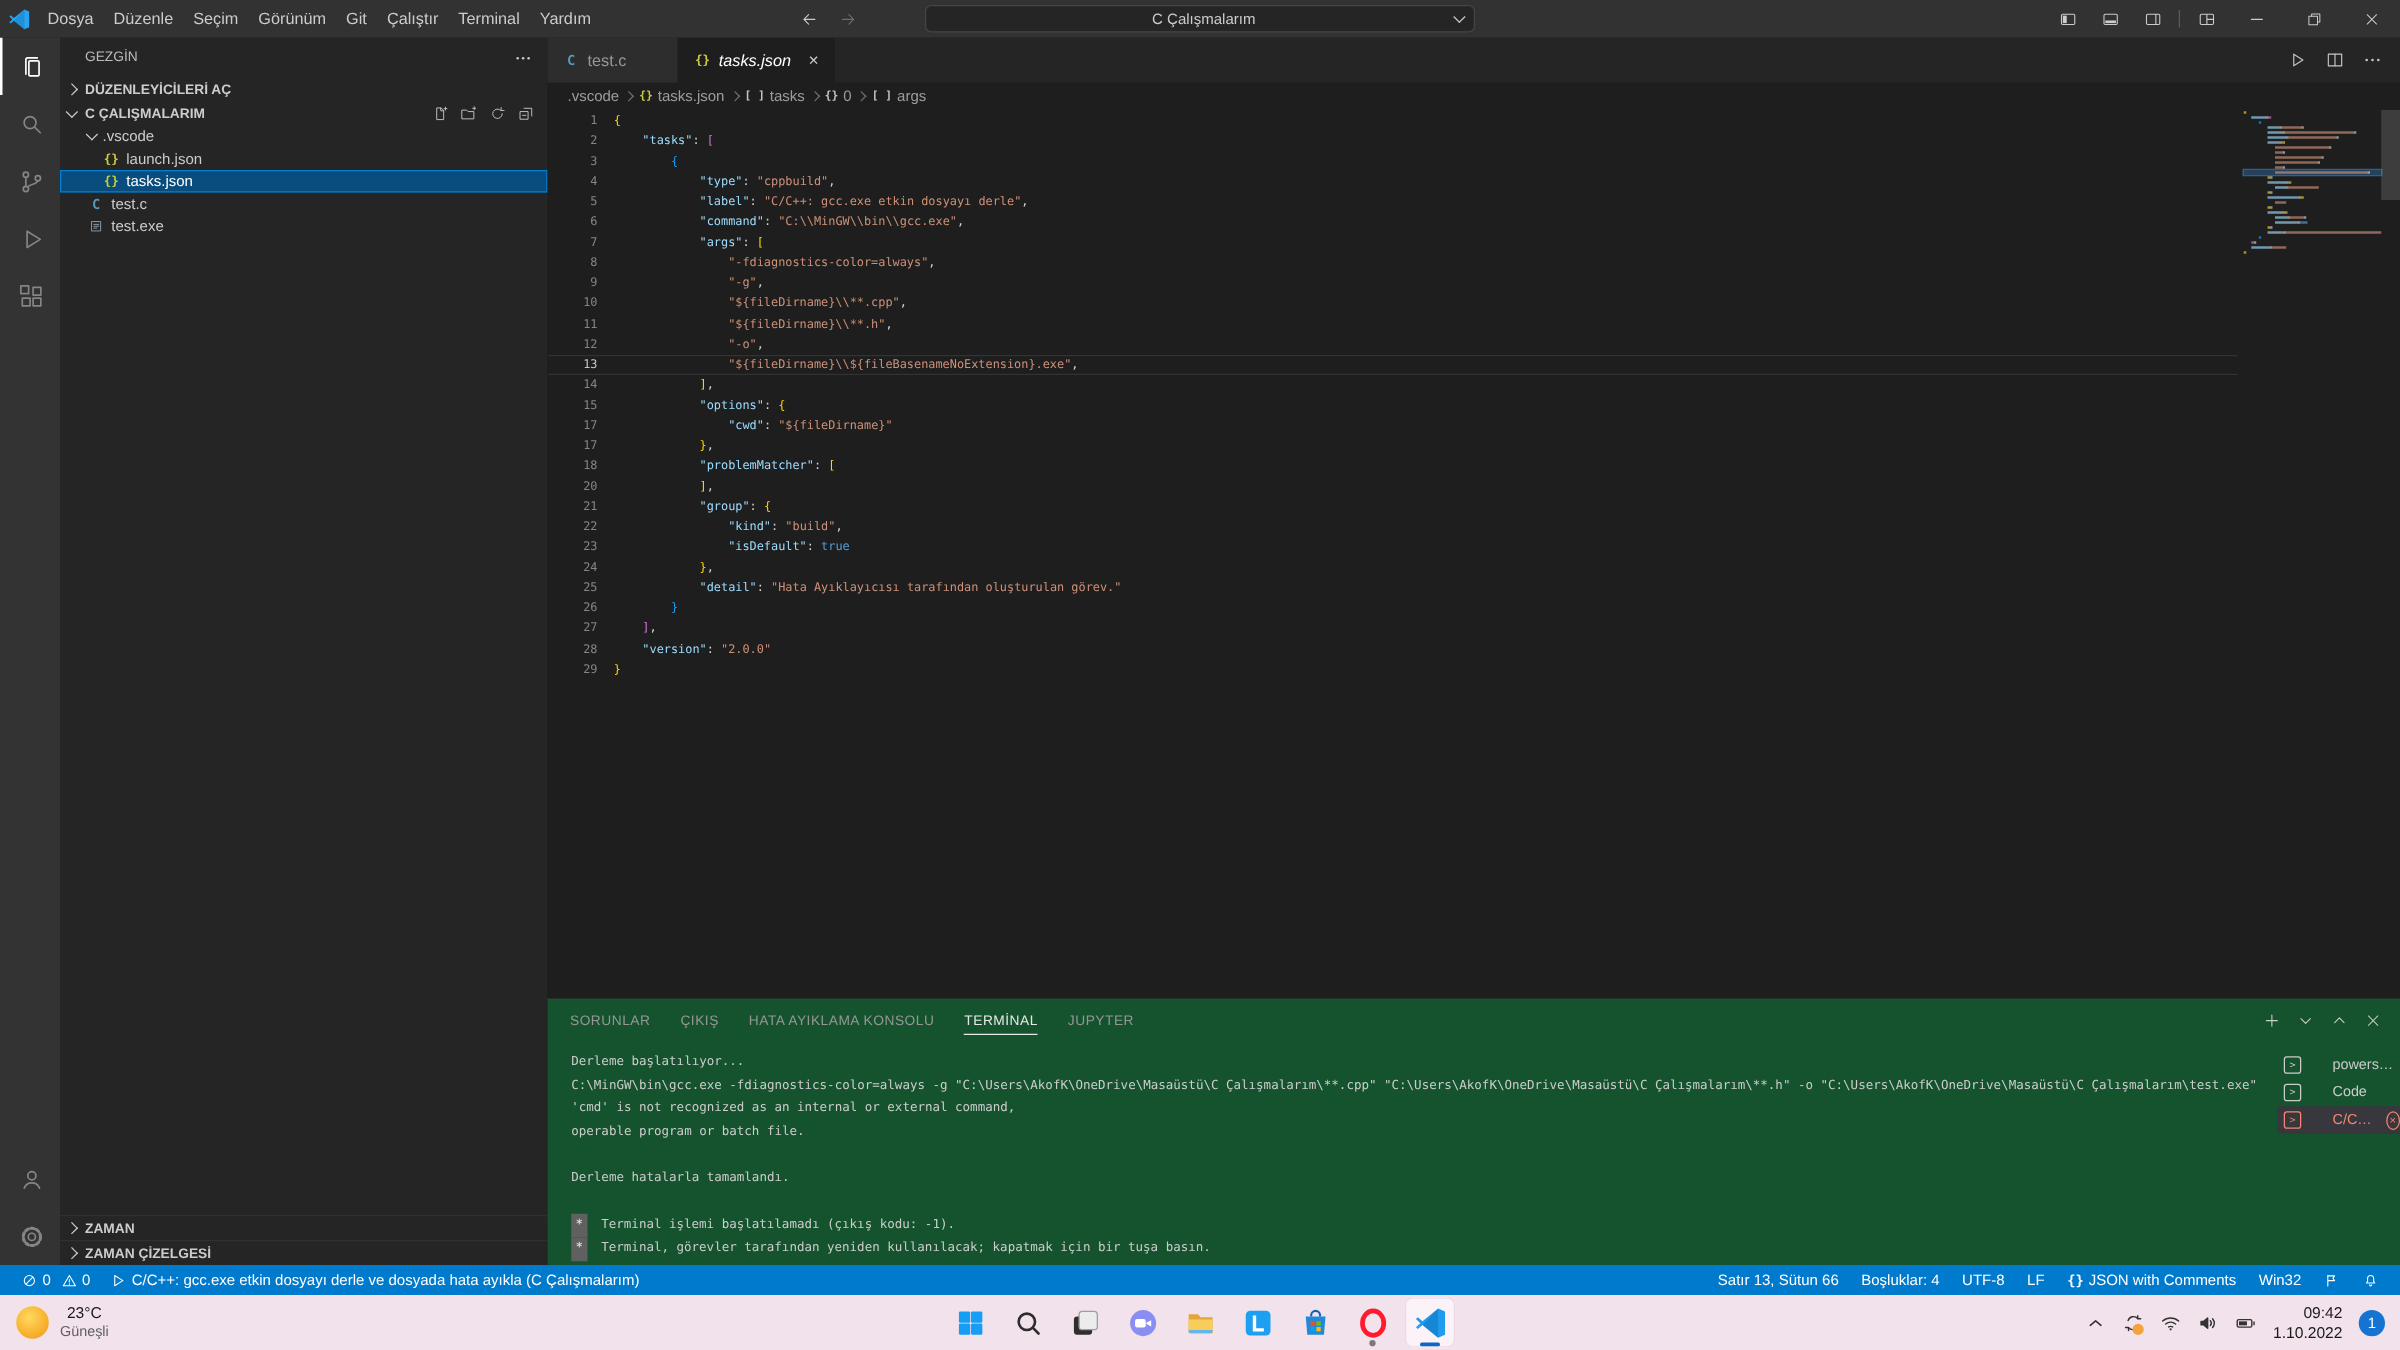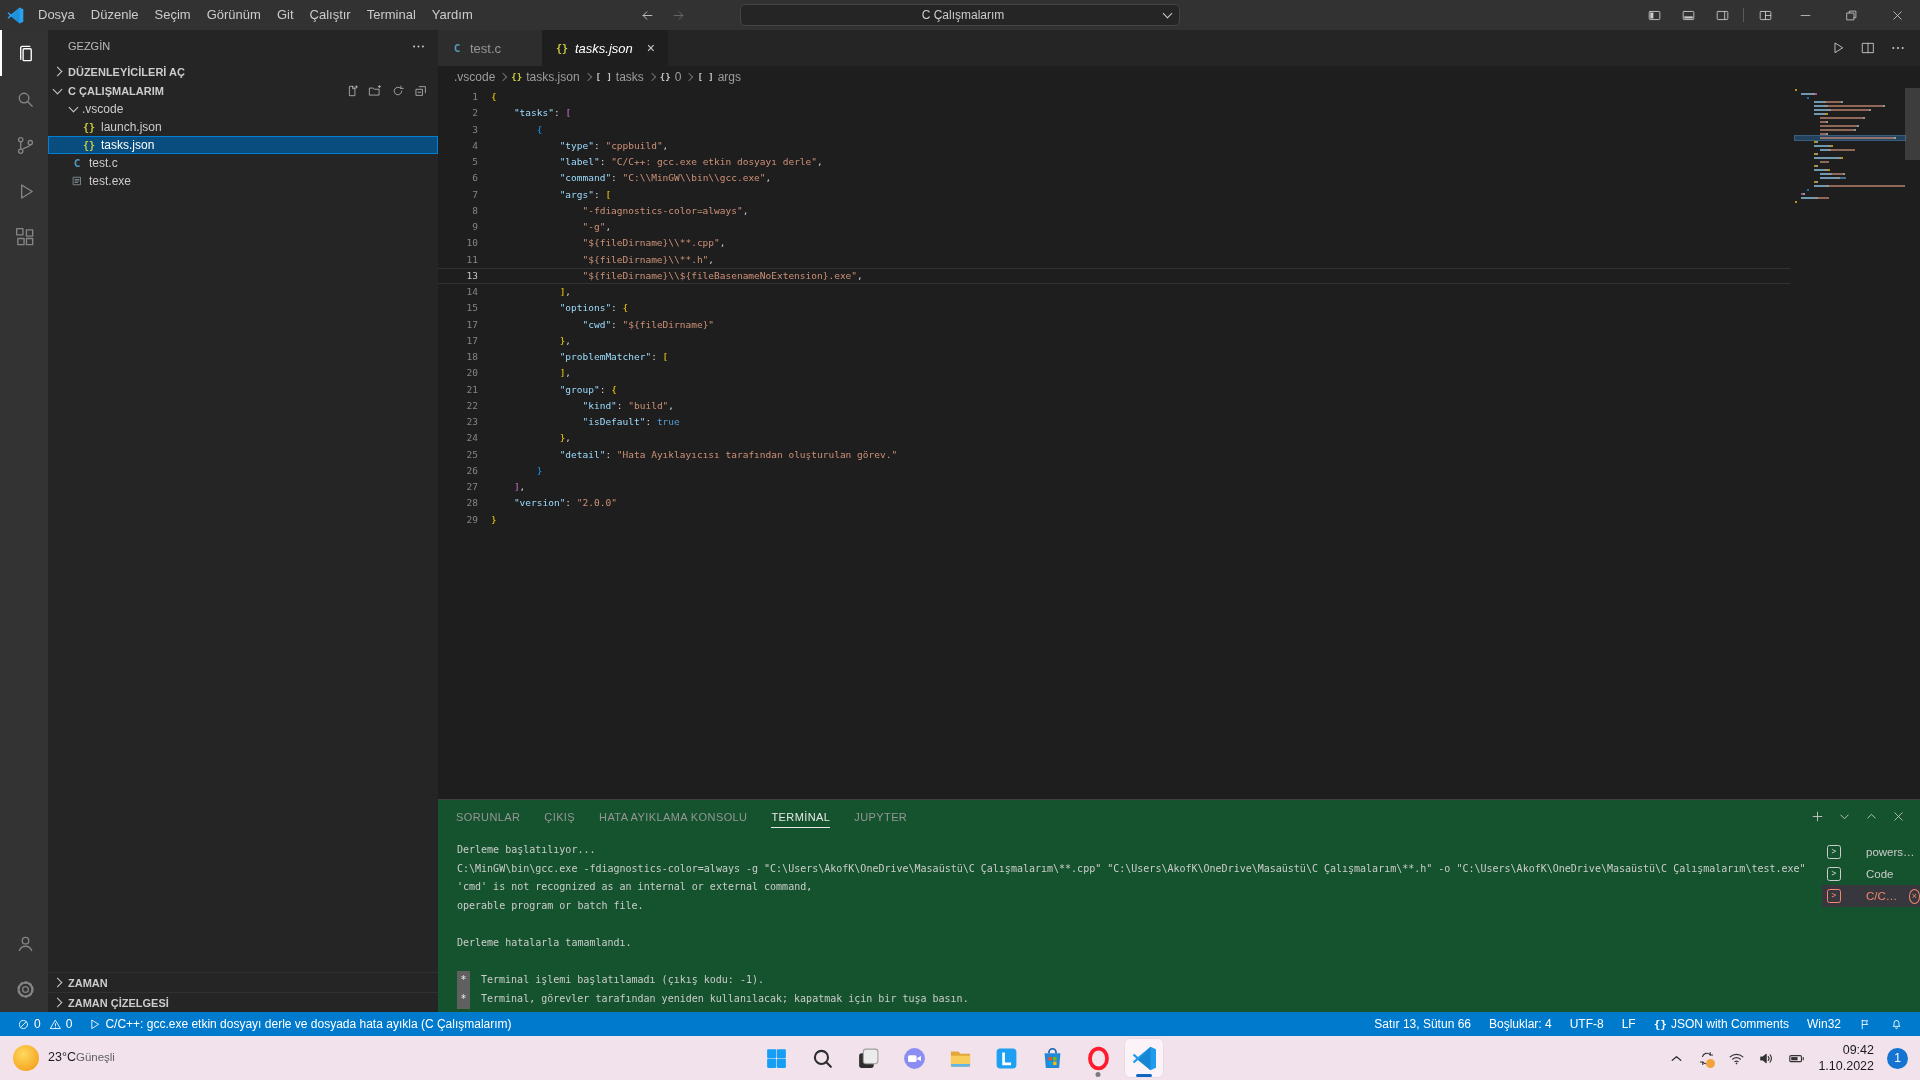--- a/index.html
+++ b/index.html
@@ -106,21 +106,21 @@
   .statusbar{height:24px;background:#007acc;color:#ffffff;display:flex;align-items:center;
              font-size:12px;padding:0 12px;gap:6px;}
   .st-item{display:flex;align-items:center;gap:4px;padding:0 5px;height:100%;}
   .st-item svg{width:13px;height:13px;}
   .st-right{margin-left:auto;display:flex;align-items:center;gap:8px;}
   .st-braces{font-family:"DejaVu Sans Mono",monospace;font-size:11px;font-weight:bold;}
   
   .taskbar{height:44px;background:#f2e2ec;position:relative;display:flex;align-items:center;color:#1b1b1b;}
   .weather{display:flex;align-items:center;gap:9px;padding-left:13px;}
   .sun{width:26px;height:26px;border-radius:50%;background:radial-gradient(circle at 40% 35%,#ffd95e,#f5a623 75%);}
-  .weather-txt{display:flex;flex-direction:row;line-height:1.25;text-align:center;}
+  .weather-txt{display:flex;flex-direction:column;line-height:1.25;text-align:center;}
   .weather-temp{font-size:12.5px;color:#1b1b1b;}
   .weather-desc{font-size:11.5px;color:#5f5f5f;}
   .apps{position:absolute;left:50%;transform:translateX(-50%);display:flex;align-items:center;gap:6px;}
   .app{width:40px;height:40px;display:flex;align-items:center;justify-content:center;position:relative;
        border-radius:6px;}
   .app svg{width:25px;height:25px;}
   .app.active{background:#fbf3f8;box-shadow:0 0 0 1px #e9dae3 inset;}
   .app.active::after{content:"";position:absolute;bottom:1px;left:50%;transform:translateX(-50%);
                      width:16px;height:3px;border-radius:2px;background:#0d66c2;}
   .app.running::after{content:"";position:absolute;bottom:1px;left:50%;transform:translateX(-50%);
@@ -416,20 +416,21 @@
               <div class="cline"><span class="lnum">2</span><span class="ltext"><span class="ind"></span><span class="tk-k">"tasks"</span><span class="tk-p">: </span><span class="tk-b2">[</span></span></div>
               <div class="cline"><span class="lnum">3</span><span class="ltext"><span class="ind"></span><span class="ind g"></span><span class="tk-b3">{</span></span></div>
               <div class="cline"><span class="lnum">4</span><span class="ltext"><span class="ind"></span><span class="ind g"></span><span class="ind g"></span><span class="tk-k">"type"</span><span class="tk-p">: </span><span class="tk-s">"cppbuild"</span><span class="tk-p">,</span></span></div>
               <div class="cline"><span class="lnum">5</span><span class="ltext"><span class="ind"></span><span class="ind g"></span><span class="ind g"></span><span class="tk-k">"label"</span><span class="tk-p">: </span><span class="tk-s">"C/C++: gcc.exe etkin dosyayı derle"</span><span class="tk-p">,</span></span></div>
               <div class="cline"><span class="lnum">6</span><span class="ltext"><span class="ind"></span><span class="ind g"></span><span class="ind g"></span><span class="tk-k">"command"</span><span class="tk-p">: </span><span class="tk-s">"C:\\MinGW\\bin\\gcc.exe"</span><span class="tk-p">,</span></span></div>
               <div class="cline"><span class="lnum">7</span><span class="ltext"><span class="ind"></span><span class="ind g"></span><span class="ind g"></span><span class="tk-k">"args"</span><span class="tk-p">: </span><span class="tk-b1">[</span></span></div>
               <div class="cline"><span class="lnum">8</span><span class="ltext"><span class="ind"></span><span class="ind g"></span><span class="ind g"></span><span class="ind g"></span><span class="tk-s">"-fdiagnostics-color=always"</span><span class="tk-p">,</span></span></div>
               <div class="cline"><span class="lnum">9</span><span class="ltext"><span class="ind"></span><span class="ind g"></span><span class="ind g"></span><span class="ind g"></span><span class="tk-s">"-g"</span><span class="tk-p">,</span></span></div>
               <div class="cline"><span class="lnum">10</span><span class="ltext"><span class="ind"></span><span class="ind g"></span><span class="ind g"></span><span class="ind g"></span><span class="tk-s">"${fileDirname}\\**.cpp"</span><span class="tk-p">,</span></span></div>
               <div class="cline"><span class="lnum">11</span><span class="ltext"><span class="ind"></span><span class="ind g"></span><span class="ind g"></span><span class="ind g"></span><span class="tk-s">"${fileDirname}\\**.h"</span><span class="tk-p">,</span></span></div>
+              <div class="cline"><span class="lnum">12</span><span class="ltext"><span class="ind"></span><span class="ind g"></span><span class="ind g"></span><span class="ind g"></span><span class="tk-s">"-o"</span><span class="tk-p">,</span></span></div>
               <div class="cline current"><span class="lnum">13</span><span class="ltext"><span class="ind"></span><span class="ind g"></span><span class="ind g"></span><span class="ind g"></span><span class="tk-s">"${fileDirname}\\${fileBasenameNoExtension}.exe"</span><span class="tk-p">,</span></span></div>
               <div class="cline"><span class="lnum">14</span><span class="ltext"><span class="ind"></span><span class="ind g"></span><span class="ind g"></span><span class="tk-b1">]</span><span class="tk-p">,</span></span></div>
               <div class="cline"><span class="lnum">15</span><span class="ltext"><span class="ind"></span><span class="ind g"></span><span class="ind g"></span><span class="tk-k">"options"</span><span class="tk-p">: </span><span class="tk-b1">{</span></span></div>
               <div class="cline"><span class="lnum">17</span><span class="ltext"><span class="ind"></span><span class="ind g"></span><span class="ind g"></span><span class="ind g"></span><span class="tk-k">"cwd"</span><span class="tk-p">: </span><span class="tk-s">"${fileDirname}"</span></span></div>
               <div class="cline"><span class="lnum">17</span><span class="ltext"><span class="ind"></span><span class="ind g"></span><span class="ind g"></span><span class="tk-b1">}</span><span class="tk-p">,</span></span></div>
               <div class="cline"><span class="lnum">18</span><span class="ltext"><span class="ind"></span><span class="ind g"></span><span class="ind g"></span><span class="tk-k">"problemMatcher"</span><span class="tk-p">: </span><span class="tk-b1">[</span></span></div>
               <div class="cline"><span class="lnum">20</span><span class="ltext"><span class="ind"></span><span class="ind g"></span><span class="ind g"></span><span class="tk-b1">]</span><span class="tk-p">,</span></span></div>
               <div class="cline"><span class="lnum">21</span><span class="ltext"><span class="ind"></span><span class="ind g"></span><span class="ind g"></span><span class="tk-k">"group"</span><span class="tk-p">: </span><span class="tk-b1">{</span></span></div>
               <div class="cline"><span class="lnum">22</span><span class="ltext"><span class="ind"></span><span class="ind g"></span><span class="ind g"></span><span class="ind g"></span><span class="tk-k">"kind"</span><span class="tk-p">: </span><span class="tk-s">"build"</span><span class="tk-p">,</span></span></div>
               <div class="cline"><span class="lnum">23</span><span class="ltext"><span class="ind"></span><span class="ind g"></span><span class="ind g"></span><span class="ind g"></span><span class="tk-k">"isDefault"</span><span class="tk-p">: </span><span class="tk-kw">true</span></span></div>

